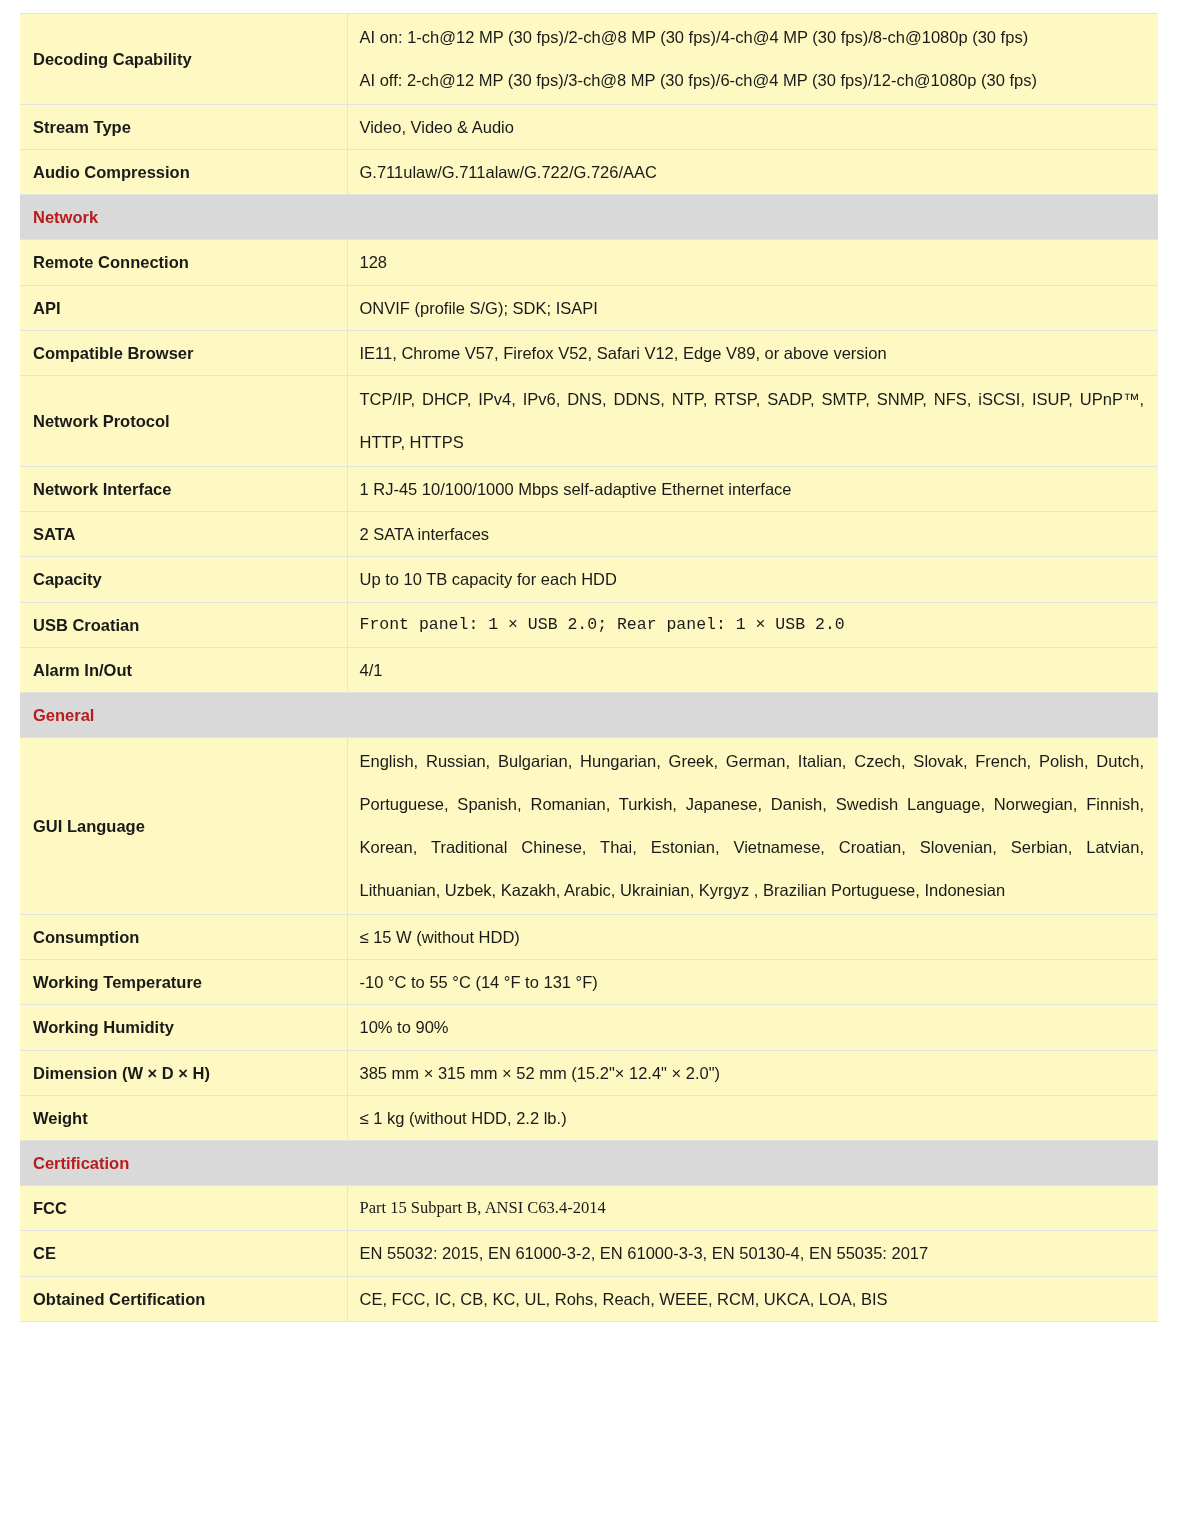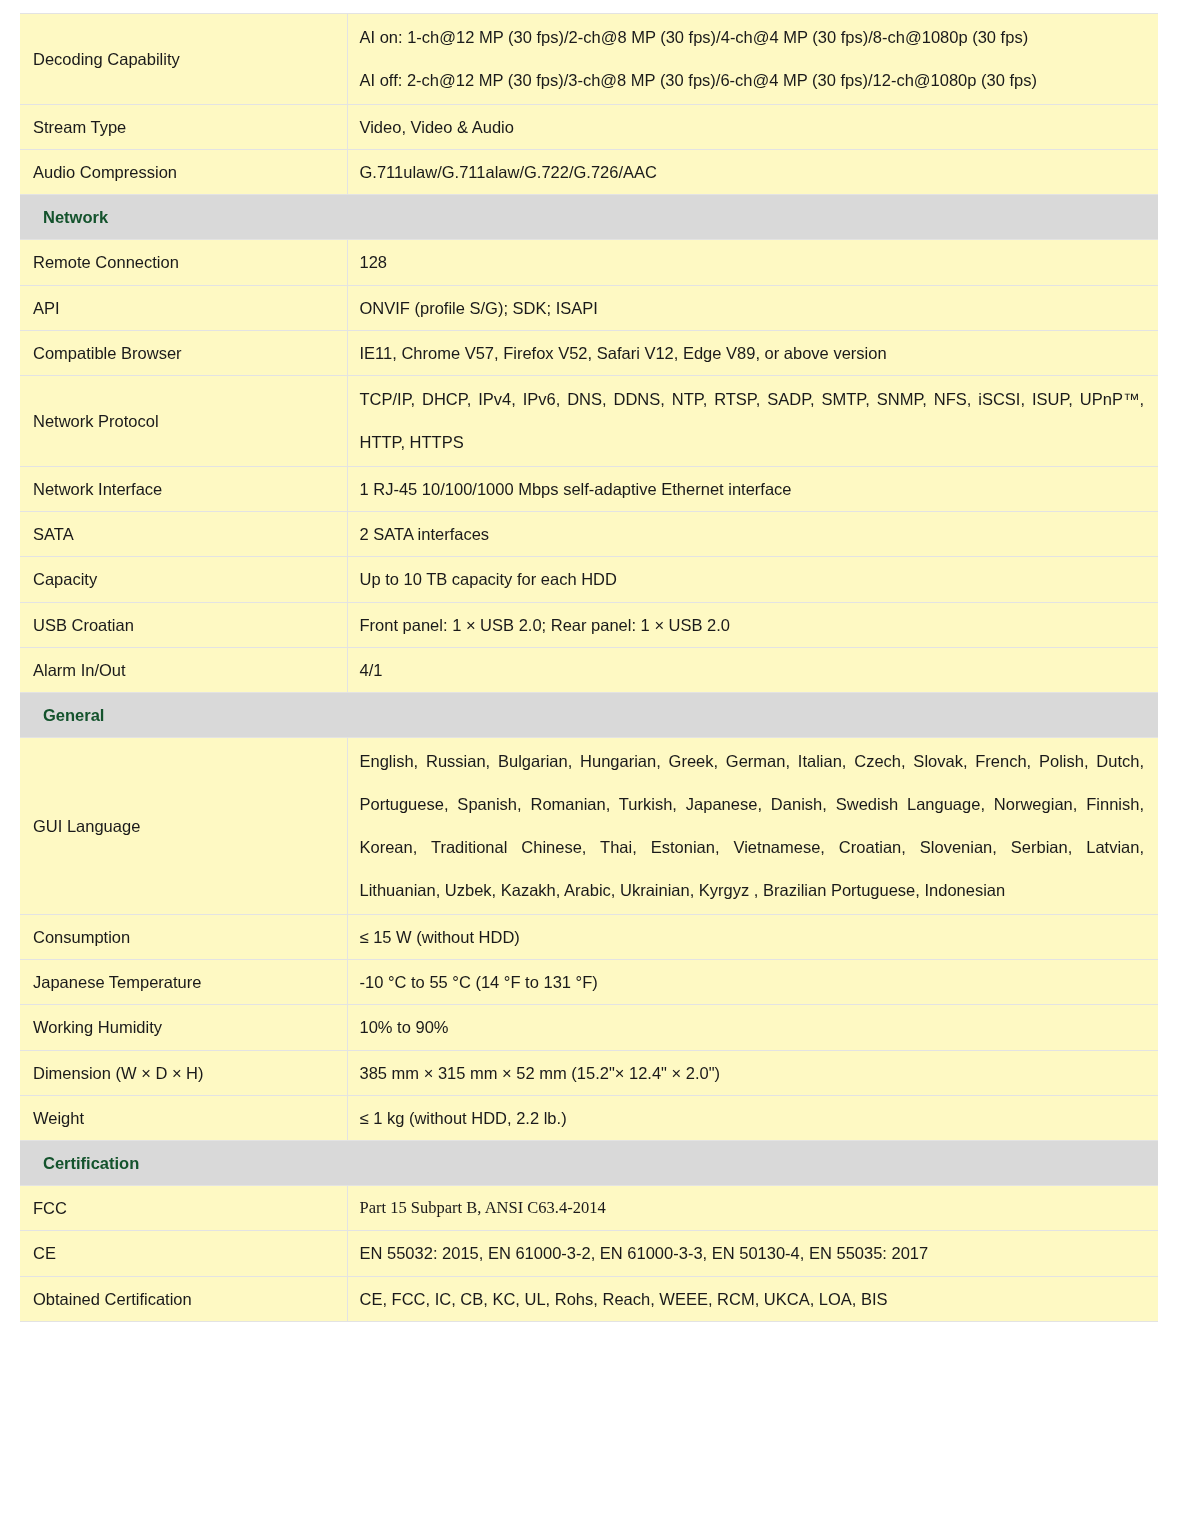--- a/index.html
+++ b/index.html
@@ -32,20 +32,21 @@
   #spec-table tr.spec-row > td {
     border: 1px solid #e3e3e3;
     border-left: none;
     border-right: none;
     padding: 0;
     vertical-align: middle;
     background: #fef9c3;
   }
   #spec-table tr.spec-row > td.label-cell {
     border-right: 1px solid #e3e3e3;
+    font-weight: bold;
   }
 
   #spec-table tr.spec-row > td.label-cell .cell-inner {
     padding: 11px 14px 11px 13px;
     line-height: 1.35;
   }
   #spec-table tr.spec-row > td.value-cell .cell-inner {
     padding: 11px 14px 11px 12px;
     line-height: 1.35;
   }
@@ -65,24 +66,24 @@
   }
 
   #spec-table tr.section-row > td {
     background: #d9d9d9;
     border: none;
     padding: 0;
     height: 44px;
     vertical-align: middle;
   }
   #spec-table tr.section-row .cell-inner {
-    padding: 0 23px;
+    padding: 0 13px;
     font-weight: bold;
     font-size: 16.5px;
-    color: #14532d;
+    color: #b91c1c;
   }
 
   .cell-inner { display: block; }
 
   
   #spec-table tr.spec-row.first-row > td {
     border-top: 1px solid #e3e3e3;
   }
 </style>
 </head>
@@ -199,21 +200,21 @@
             <span style="display: block;">Up to 10 TB capacity for each HDD</span>
           </span>
         </td>
       </tr>
       <tr class="spec-row">
         <td class="label-cell">
           <span class="cell-inner">USB Croatian</span>
         </td>
         <td class="value-cell">
           <span class="cell-inner">
-            <span style="display: block;">Front panel: 1 × USB 2.0; Rear panel: 1 × USB 2.0</span>
+            <span style="display: block; font-family: Liberation Mono, monospace;">Front panel: 1 × USB 2.0; Rear panel: 1 × USB 2.0</span>
           </span>
         </td>
       </tr>
       <tr class="spec-row">
         <td class="label-cell">
           <span class="cell-inner">Alarm In/Out</span>
         </td>
         <td class="value-cell">
           <span class="cell-inner">
             <span style="display: block;">4/1</span>
@@ -240,21 +241,21 @@
           <span class="cell-inner">Consumption</span>
         </td>
         <td class="value-cell">
           <span class="cell-inner">
             <span style="display: block;">≤ 15 W (without HDD)</span>
           </span>
         </td>
       </tr>
       <tr class="spec-row">
         <td class="label-cell">
-          <span class="cell-inner">Japanese Temperature</span>
+          <span class="cell-inner">Working Temperature</span>
         </td>
         <td class="value-cell">
           <span class="cell-inner">
             <span style="display: block;">-10 °C to 55 °C (14 °F to 131 °F)</span>
           </span>
         </td>
       </tr>
       <tr class="spec-row">
         <td class="label-cell">
           <span class="cell-inner">Working Humidity</span>

